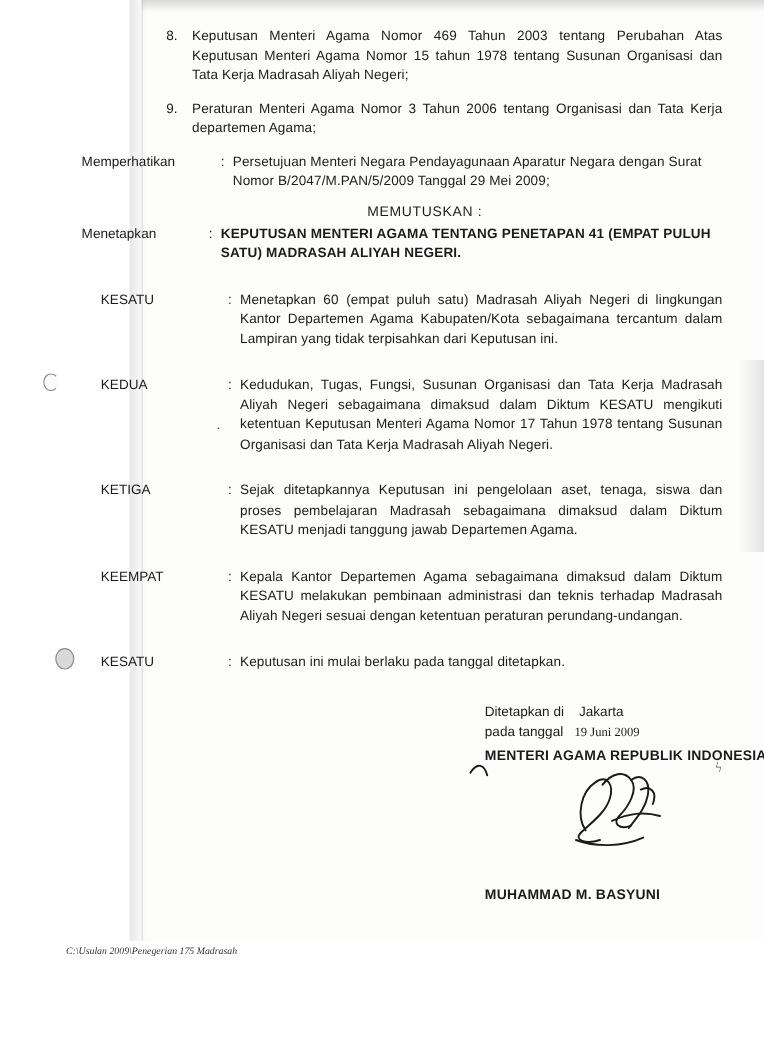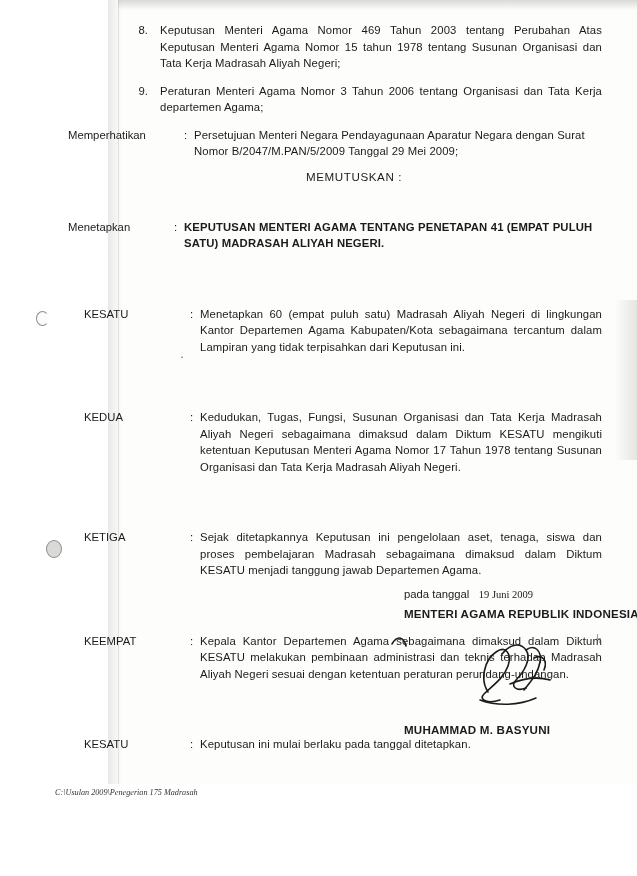--- a/index.html
+++ b/index.html
@@ -128,21 +128,21 @@
   .memutuskan {
     text-align: center;
     font-size: 11.6px;
     font-weight: normal;
     letter-spacing: 0.6px;
     margin-top: 10px;
     margin-left: -20px;
   }
 
   .diktum {
-    margin-top: 36px;
+    margin-top: 4px;
     margin-left: -58px;
     width: 534px;
   }
   .diktum .label {
     width: 106px;
     flex: 0 0 106px;
     padding-left: 0px;
   }
   .diktum.indent .label { padding-left: 16px; }
   .diktum .bold-body {
@@ -284,20 +284,25 @@
 
     <div class="row diktum indent">
       <div class="label">KESATU</div>
       <div class="colon">:</div>
       <div class="body">Keputusan ini mulai berlaku pada tanggal ditetapkan.</div>
     </div>
 
   </div>
 
   <div class="sign">
+    <div class="line">
+      <span>Ditetapkan di</span>
+      &nbsp;&nbsp;
+      <span>Jakarta</span>
+    </div>
     <div class="line">
       <span>pada tanggal</span>
       &nbsp;
       <span class="small-hand">19 Juni 2009</span>
     </div>
     <div class="minister">MENTERI AGAMA REPUBLIK INDONESIA,</div>
 
     <svg class="signature-svg" viewBox="0 0 220 92">
       <g fill="none" stroke="#1b1b1b" stroke-width="1.6" stroke-linecap="round">
         <path d="M8 24 C14 14, 20 18, 22 26"></path>

